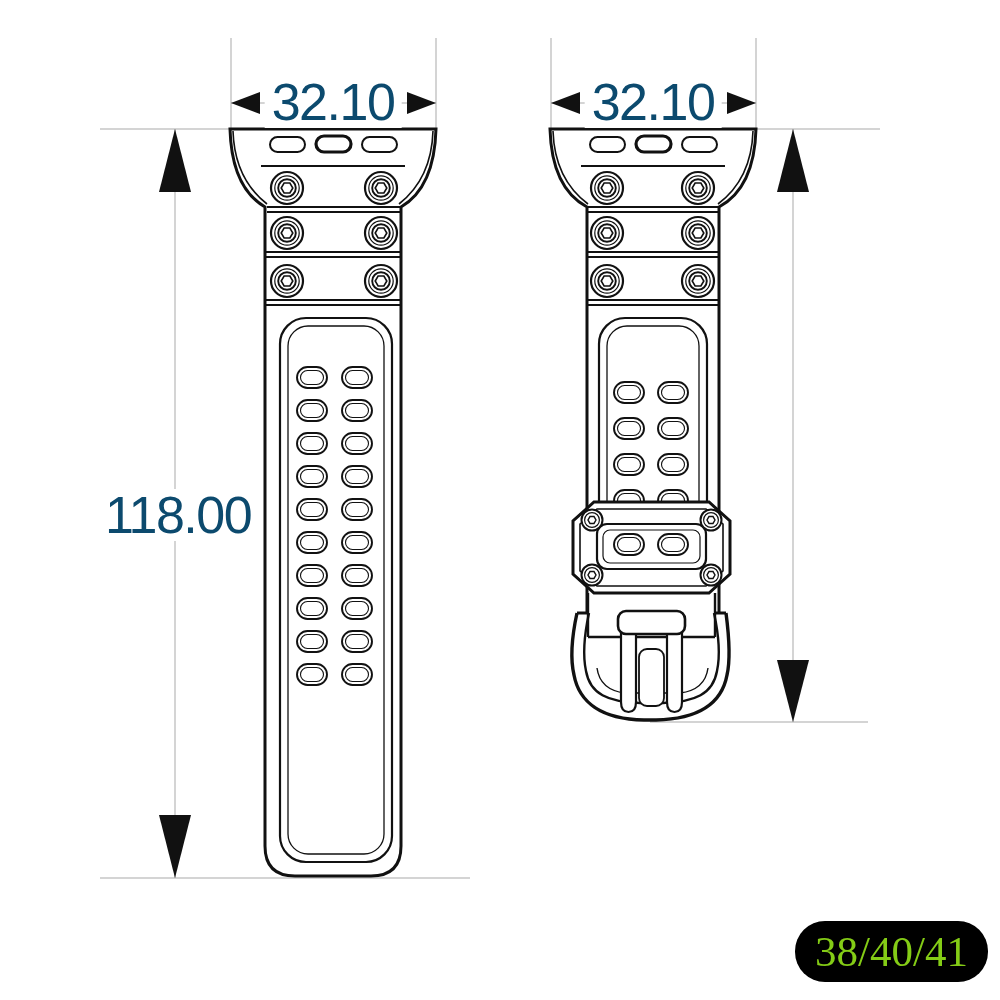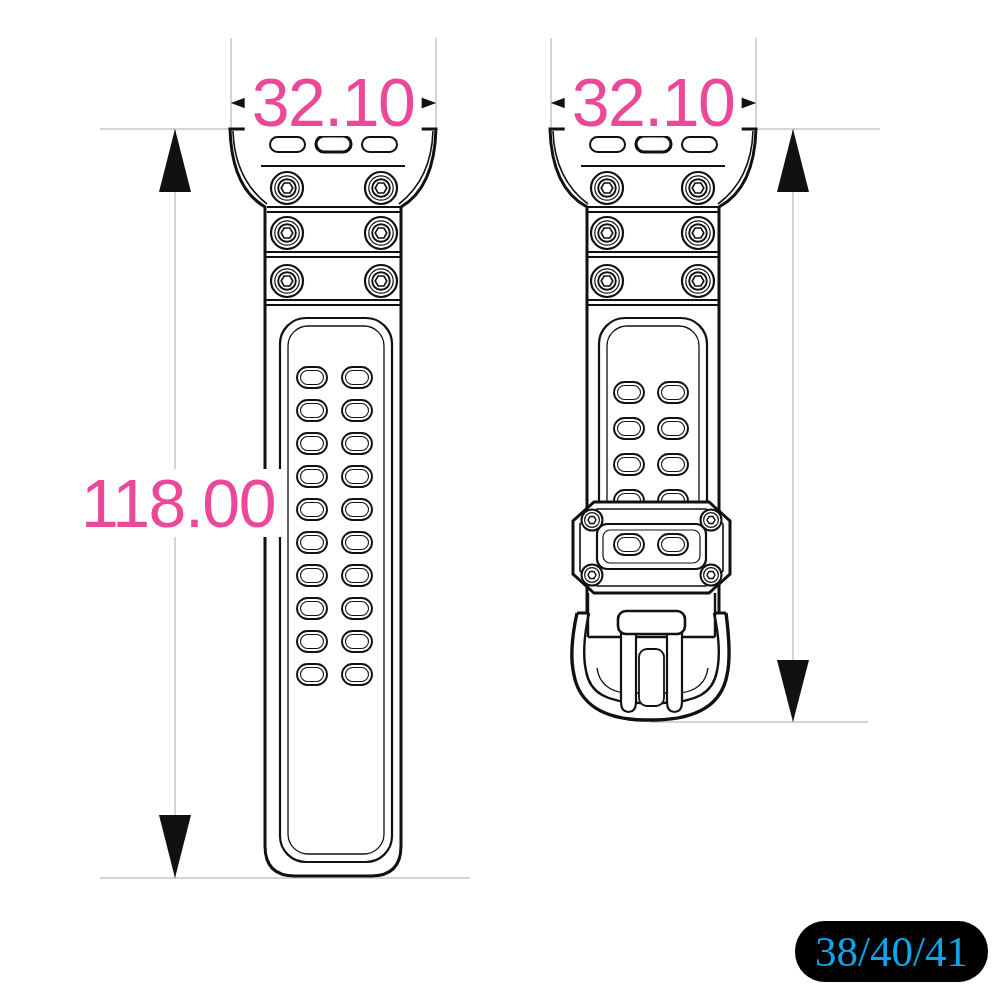--- a/index.html
+++ b/index.html
@@ -1,25 +1,25 @@
 <!DOCTYPE html>
 <html><head>
 <meta charset="utf-8">
 <style>
   html,body{margin:0;padding:0;background:#fff;}
   .canvas{position:relative;width:1000px;height:1000px;background:#fff;overflow:hidden;}
   .canvas svg{position:absolute;left:0;top:0;}
   .dim-label{
     position:absolute;transform:translate(-50%,-50%);
     background:#fff;padding:0 7px;line-height:1;white-space:nowrap;
-    font-family:"Liberation Sans",sans-serif;font-size:68px;letter-spacing:-1.5px;color:#ec4899;
+    font-family:"Liberation Sans",sans-serif;font-size:52px;letter-spacing:-1.5px;color:#0c4a6e;
   }
   .size-badge{
     position:absolute;left:795px;top:921px;width:193px;height:61px;
-    background:#000;border-radius:30px;color:#0ea5e9;
+    background:#000;border-radius:30px;color:#84cc16;
     display:flex;align-items:center;justify-content:center;
     font-family:"Liberation Serif",serif;font-size:43px;
   }
   .ln{stroke:#111;fill:none;}
   .fw{fill:#fff;stroke:#111;}
   .gray{stroke:#a9a9a9;stroke-width:1;fill:none;}
   .arrow{fill:#111;stroke:none;}
 </style>
 </head>
 <body>
@@ -206,19 +206,19 @@
         <path class="fw" stroke-width="2.2" d="M667,633 L667,702 Q667,712 674.5,712 Q682,712 682,702 L682,633 Z"></path>
         <rect x="618" y="611" width="67" height="23" rx="8" fill="#fff" stroke="#111" stroke-width="2.6"></rect>
         <rect x="639" y="649" width="25" height="57" rx="8" fill="#fff" stroke="#111" stroke-width="1.8"></rect>
       </g>
     </g>
   </g>
 </svg>
 
 <div class="dim-label" style="left:333px;top:102px;">32.10</div>
 <div class="dim-label" style="left:653px;top:102px;">32.10</div>
-<div class="dim-label" style="left:178px;top:503px;">118.00</div>
+<div class="dim-label" style="left:178px;top:515px;">118.00</div>
 
 <div class="size-badge">
   <span>38/40/41</span>
 </div>
 
 </div>
 
 </body></html>

